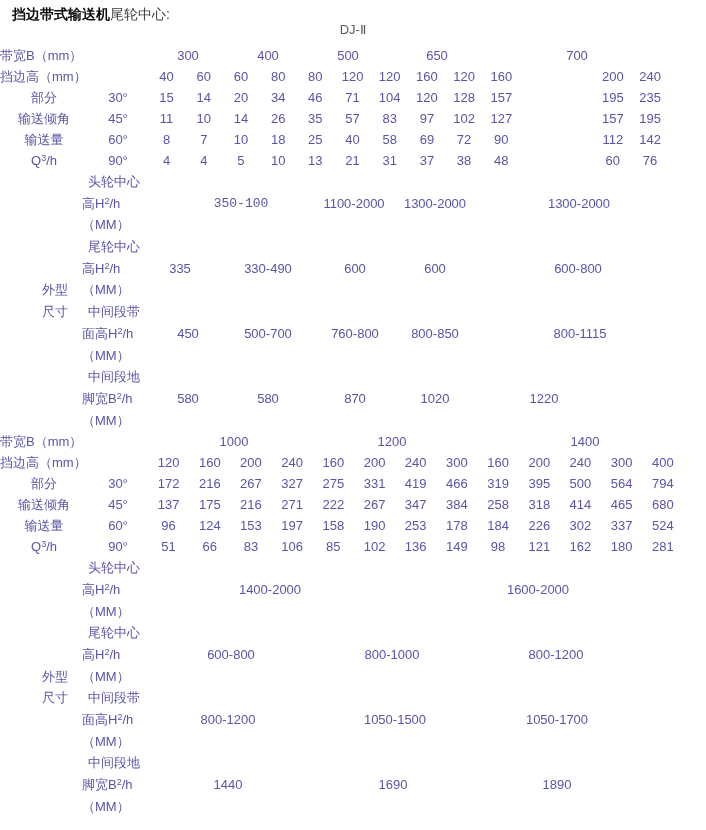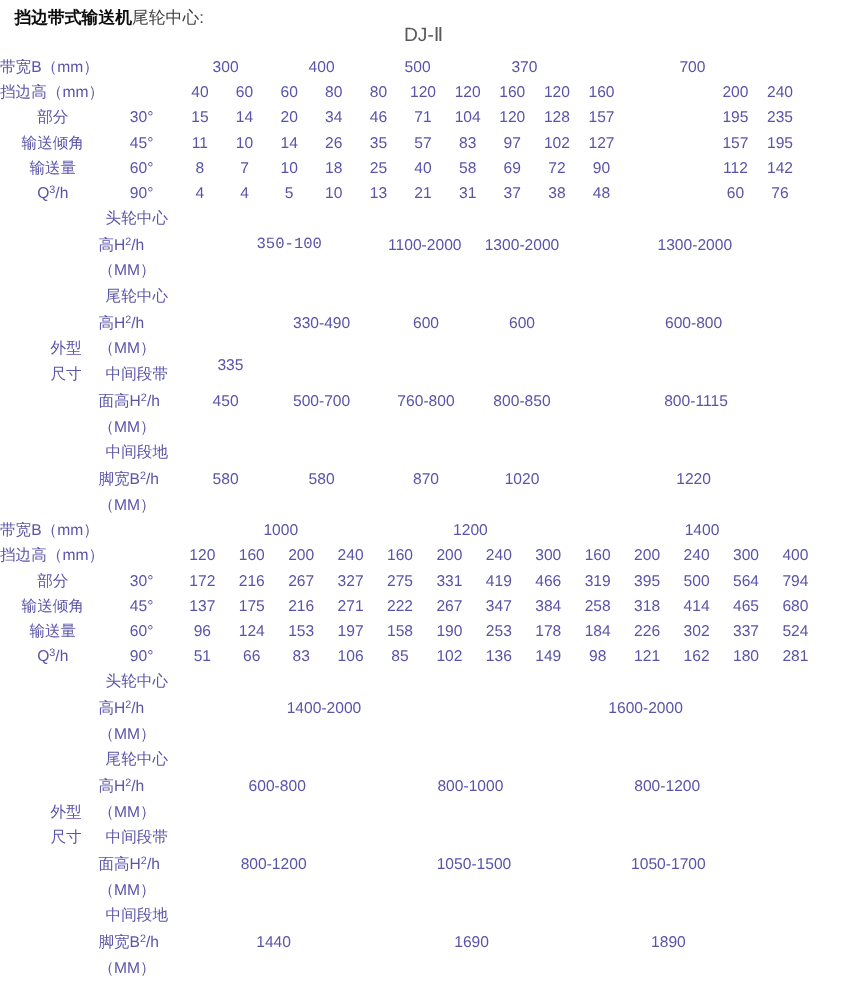--- a/index.html
+++ b/index.html
@@ -16,21 +16,21 @@
     margin:6px 0 0 12px;
     font-size:14px;
     line-height:16px;
     color:#404040;
   }
   .title .tb{font-weight:bold;color:#0d0d0d;}
   .model{
     height:16px;line-height:16px;
     text-align:center;
     color:#595959;
-    font-size:16px;
+    font-size:13px;
   }
   .tsec{position:relative;}
   
   .num-row{height:21px;line-height:21px;white-space:nowrap;position:relative;}
   .num-row.first{margin-top:7px;}
   .lblFull{display:inline-block;width:148px;text-align:left;vertical-align:top;}
   .lbl1{display:inline-block;width:88px;text-align:center;vertical-align:top;}
   .lbl2{display:inline-block;width:60px;text-align:center;vertical-align:top;}
   .slot{display:inline-block;text-align:center;vertical-align:top;}
   
@@ -43,37 +43,37 @@
   sup.sp{font-size:9px;line-height:0;vertical-align:4px;}
 </style>
 </head>
 <body>
 
 <div class="page">
   <div class="title"><span class="tb">挡边带式输送机</span><span class="tr">尾轮中心:</span></div>
   <div class="model">DJ-Ⅱ</div>
   <div class="tech-table">
     <div class="tsec">
-        <div class="num-row first"><span class="lblFull">带宽B（mm）</span><span class="pv" style="left: 188px;">300</span><span class="pv" style="left: 268px;">400</span><span class="pv" style="left: 348px;">500</span><span class="pv" style="left: 437px;">370</span><span class="pv" style="left: 577px;">700</span></div>
+        <div class="num-row first"><span class="lblFull">带宽B（mm）</span><span class="pv" style="left: 188px;">300</span><span class="pv" style="left: 268px;">400</span><span class="pv" style="left: 348px;">500</span><span class="pv" style="left: 437px;">650</span><span class="pv" style="left: 577px;">700</span></div>
         <div class="num-row"><span class="lblFull">挡边高（mm）</span><span class="slot" style="width: 37.2px;">40</span><span class="slot" style="width: 37.2px;">60</span><span class="slot" style="width: 37.2px;">60</span><span class="slot" style="width: 37.2px;">80</span><span class="slot" style="width: 37.2px;">80</span><span class="slot" style="width: 37.2px;">120</span><span class="slot" style="width: 37.2px;">120</span><span class="slot" style="width: 37.2px;">160</span><span class="slot" style="width: 37.2px;">120</span><span class="slot" style="width: 37.2px;">160</span><span class="slot" style="width: 37.2px;"></span><span class="slot" style="width: 37.2px;"></span><span class="slot" style="width: 37.2px;">200</span><span class="slot" style="width: 37.2px;">240</span></div>
         <div class="num-row"><span class="lbl1">部分</span><span class="lbl2">30°</span><span class="slot" style="width: 37.2px;">15</span><span class="slot" style="width: 37.2px;">14</span><span class="slot" style="width: 37.2px;">20</span><span class="slot" style="width: 37.2px;">34</span><span class="slot" style="width: 37.2px;">46</span><span class="slot" style="width: 37.2px;">71</span><span class="slot" style="width: 37.2px;">104</span><span class="slot" style="width: 37.2px;">120</span><span class="slot" style="width: 37.2px;">128</span><span class="slot" style="width: 37.2px;">157</span><span class="slot" style="width: 37.2px;"></span><span class="slot" style="width: 37.2px;"></span><span class="slot" style="width: 37.2px;">195</span><span class="slot" style="width: 37.2px;">235</span></div>
         <div class="num-row"><span class="lbl1">输送倾角</span><span class="lbl2">45°</span><span class="slot" style="width: 37.2px;">11</span><span class="slot" style="width: 37.2px;">10</span><span class="slot" style="width: 37.2px;">14</span><span class="slot" style="width: 37.2px;">26</span><span class="slot" style="width: 37.2px;">35</span><span class="slot" style="width: 37.2px;">57</span><span class="slot" style="width: 37.2px;">83</span><span class="slot" style="width: 37.2px;">97</span><span class="slot" style="width: 37.2px;">102</span><span class="slot" style="width: 37.2px;">127</span><span class="slot" style="width: 37.2px;"></span><span class="slot" style="width: 37.2px;"></span><span class="slot" style="width: 37.2px;">157</span><span class="slot" style="width: 37.2px;">195</span></div>
         <div class="num-row"><span class="lbl1">输送量</span><span class="lbl2">60°</span><span class="slot" style="width: 37.2px;">8</span><span class="slot" style="width: 37.2px;">7</span><span class="slot" style="width: 37.2px;">10</span><span class="slot" style="width: 37.2px;">18</span><span class="slot" style="width: 37.2px;">25</span><span class="slot" style="width: 37.2px;">40</span><span class="slot" style="width: 37.2px;">58</span><span class="slot" style="width: 37.2px;">69</span><span class="slot" style="width: 37.2px;">72</span><span class="slot" style="width: 37.2px;">90</span><span class="slot" style="width: 37.2px;"></span><span class="slot" style="width: 37.2px;"></span><span class="slot" style="width: 37.2px;">112</span><span class="slot" style="width: 37.2px;">142</span></div>
         <div class="num-row"><span class="lbl1">Q<sup class="sp">3</sup>/h</span><span class="lbl2">90°</span><span class="slot" style="width: 37.2px;">4</span><span class="slot" style="width: 37.2px;">4</span><span class="slot" style="width: 37.2px;">5</span><span class="slot" style="width: 37.2px;">10</span><span class="slot" style="width: 37.2px;">13</span><span class="slot" style="width: 37.2px;">21</span><span class="slot" style="width: 37.2px;">31</span><span class="slot" style="width: 37.2px;">37</span><span class="slot" style="width: 37.2px;">38</span><span class="slot" style="width: 37.2px;">48</span><span class="slot" style="width: 37.2px;"></span><span class="slot" style="width: 37.2px;"></span><span class="slot" style="width: 37.2px;">60</span><span class="slot" style="width: 37.2px;">76</span></div>
         <div class="dim-row"><span class="grp"></span><span class="cap">头轮中心</span></div>
         <div class="dim-row"><span class="grp"></span><span class="dimlbl">高H<sup class="sp">2</sup>/h</span><span class="pv" style="left: 241px; font-family: Liberation Mono, monospace;">350-100</span><span class="pv" style="left: 354px;">1100-2000</span><span class="pv" style="left: 435px;">1300-2000</span><span class="pv" style="left: 579px;">1300-2000</span></div>
         <div class="dim-row"><span class="grp"></span><span class="cap paren">（MM）</span></div>
         <div class="dim-row"><span class="grp"></span><span class="cap">尾轮中心</span></div>
-        <div class="dim-row"><span class="grp"></span><span class="dimlbl">高H<sup class="sp">2</sup>/h</span><span class="pv" style="left: 192px; margin-top: 35px;">335</span><span class="pv" style="left: 268px;">330-490</span><span class="pv" style="left: 355px;">600</span><span class="pv" style="left: 435px;">600</span><span class="pv" style="left: 578px;">600-800</span></div>
+        <div class="dim-row"><span class="grp"></span><span class="dimlbl">高H<sup class="sp">2</sup>/h</span><span class="pv" style="left: 180px;">335</span><span class="pv" style="left: 268px;">330-490</span><span class="pv" style="left: 355px;">600</span><span class="pv" style="left: 435px;">600</span><span class="pv" style="left: 578px;">600-800</span></div>
         <div class="dim-row"><span class="grp">外型</span><span class="cap paren">（MM）</span></div>
         <div class="dim-row"><span class="grp">尺寸</span><span class="cap">中间段带</span></div>
         <div class="dim-row"><span class="grp"></span><span class="dimlbl">面高H<sup class="sp">2</sup>/h</span><span class="pv" style="left: 188px;">450</span><span class="pv" style="left: 268px;">500-700</span><span class="pv" style="left: 355px;">760-800</span><span class="pv" style="left: 435px;">800-850</span><span class="pv" style="left: 580px;">800-1115</span></div>
         <div class="dim-row"><span class="grp"></span><span class="cap paren">（MM）</span></div>
         <div class="dim-row"><span class="grp"></span><span class="cap">中间段地</span></div>
-        <div class="dim-row"><span class="grp"></span><span class="dimlbl">脚宽B<sup class="sp">2</sup>/h</span><span class="pv" style="left: 188px;">580</span><span class="pv" style="left: 268px;">580</span><span class="pv" style="left: 355px;">870</span><span class="pv" style="left: 435px;">1020</span><span class="pv" style="left: 578px;">1220</span></div>
+        <div class="dim-row"><span class="grp"></span><span class="dimlbl">脚宽B<sup class="sp">2</sup>/h</span><span class="pv" style="left: 188px;">580</span><span class="pv" style="left: 268px;">580</span><span class="pv" style="left: 355px;">870</span><span class="pv" style="left: 435px;">1020</span><span class="pv" style="left: 544px;">1220</span></div>
         <div class="dim-row"><span class="grp"></span><span class="cap paren">（MM）</span></div>
       </div>
     <div class="tsec">
         <div class="num-row"><span class="lblFull">带宽B（mm）</span><span class="pv" style="left: 234px;">1000</span><span class="pv" style="left: 392px;">1200</span><span class="pv" style="left: 585px;">1400</span></div>
         <div class="num-row"><span class="lblFull">挡边高（mm）</span><span class="slot" style="width: 41.2px;">120</span><span class="slot" style="width: 41.2px;">160</span><span class="slot" style="width: 41.2px;">200</span><span class="slot" style="width: 41.2px;">240</span><span class="slot" style="width: 41.2px;">160</span><span class="slot" style="width: 41.2px;">200</span><span class="slot" style="width: 41.2px;">240</span><span class="slot" style="width: 41.2px;">300</span><span class="slot" style="width: 41.2px;">160</span><span class="slot" style="width: 41.2px;">200</span><span class="slot" style="width: 41.2px;">240</span><span class="slot" style="width: 41.2px;">300</span><span class="slot" style="width: 41.2px;">400</span></div>
         <div class="num-row"><span class="lbl1">部分</span><span class="lbl2">30°</span><span class="slot" style="width: 41.2px;">172</span><span class="slot" style="width: 41.2px;">216</span><span class="slot" style="width: 41.2px;">267</span><span class="slot" style="width: 41.2px;">327</span><span class="slot" style="width: 41.2px;">275</span><span class="slot" style="width: 41.2px;">331</span><span class="slot" style="width: 41.2px;">419</span><span class="slot" style="width: 41.2px;">466</span><span class="slot" style="width: 41.2px;">319</span><span class="slot" style="width: 41.2px;">395</span><span class="slot" style="width: 41.2px;">500</span><span class="slot" style="width: 41.2px;">564</span><span class="slot" style="width: 41.2px;">794</span></div>
         <div class="num-row"><span class="lbl1">输送倾角</span><span class="lbl2">45°</span><span class="slot" style="width: 41.2px;">137</span><span class="slot" style="width: 41.2px;">175</span><span class="slot" style="width: 41.2px;">216</span><span class="slot" style="width: 41.2px;">271</span><span class="slot" style="width: 41.2px;">222</span><span class="slot" style="width: 41.2px;">267</span><span class="slot" style="width: 41.2px;">347</span><span class="slot" style="width: 41.2px;">384</span><span class="slot" style="width: 41.2px;">258</span><span class="slot" style="width: 41.2px;">318</span><span class="slot" style="width: 41.2px;">414</span><span class="slot" style="width: 41.2px;">465</span><span class="slot" style="width: 41.2px;">680</span></div>
         <div class="num-row"><span class="lbl1">输送量</span><span class="lbl2">60°</span><span class="slot" style="width: 41.2px;">96</span><span class="slot" style="width: 41.2px;">124</span><span class="slot" style="width: 41.2px;">153</span><span class="slot" style="width: 41.2px;">197</span><span class="slot" style="width: 41.2px;">158</span><span class="slot" style="width: 41.2px;">190</span><span class="slot" style="width: 41.2px;">253</span><span class="slot" style="width: 41.2px;">178</span><span class="slot" style="width: 41.2px;">184</span><span class="slot" style="width: 41.2px;">226</span><span class="slot" style="width: 41.2px;">302</span><span class="slot" style="width: 41.2px;">337</span><span class="slot" style="width: 41.2px;">524</span></div>
         <div class="num-row"><span class="lbl1">Q<sup class="sp">3</sup>/h</span><span class="lbl2">90°</span><span class="slot" style="width: 41.2px;">51</span><span class="slot" style="width: 41.2px;">66</span><span class="slot" style="width: 41.2px;">83</span><span class="slot" style="width: 41.2px;">106</span><span class="slot" style="width: 41.2px;">85</span><span class="slot" style="width: 41.2px;">102</span><span class="slot" style="width: 41.2px;">136</span><span class="slot" style="width: 41.2px;">149</span><span class="slot" style="width: 41.2px;">98</span><span class="slot" style="width: 41.2px;">121</span><span class="slot" style="width: 41.2px;">162</span><span class="slot" style="width: 41.2px;">180</span><span class="slot" style="width: 41.2px;">281</span></div>
         <div class="dim-row"><span class="grp"></span><span class="cap">头轮中心</span></div>

